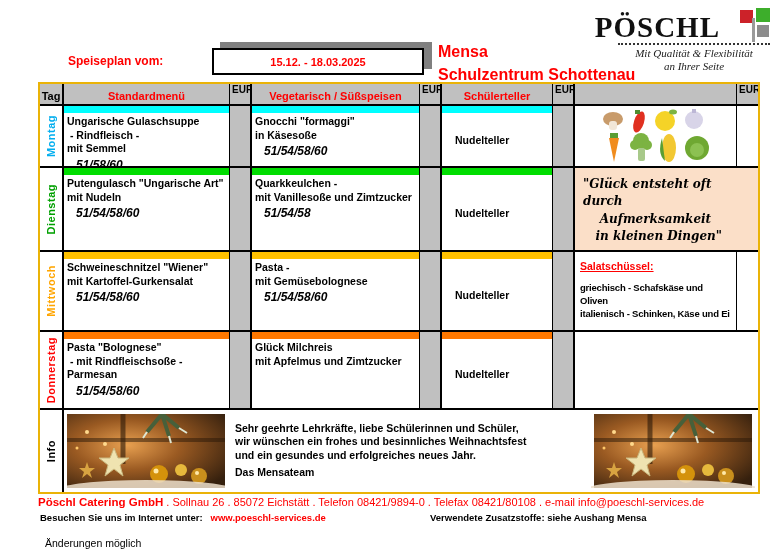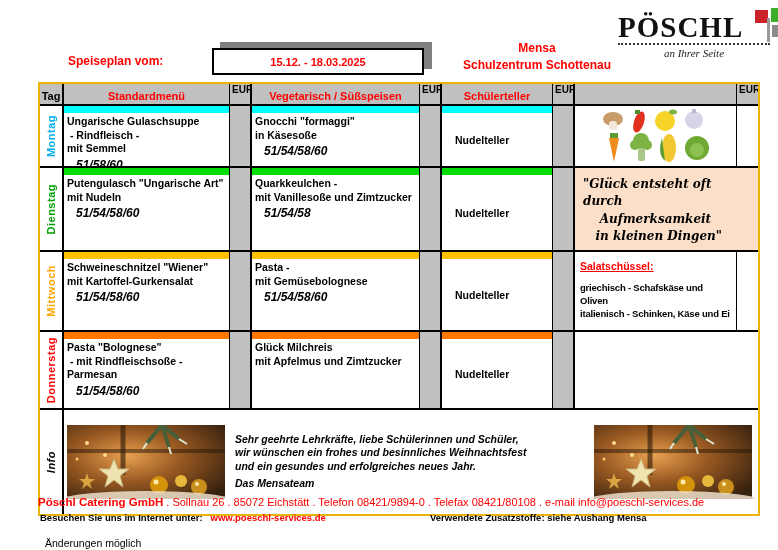--- a/index.html
+++ b/index.html
@@ -5,43 +5,43 @@
   html,body{margin:0;padding:0;}
   .page{position:relative;width:778px;height:550px;background:#fff;overflow:hidden;
         font-family:"Liberation Sans",sans-serif;color:#000;}
 
   
   .plan-label{position:absolute;left:68px;top:54px;font-size:12px;font-weight:bold;color:#FF0000;}
   .date-box{position:absolute;left:212px;top:48px;width:208px;height:23px;background:#fff;
             border:2px solid #000;box-shadow:8px -6px 0 #808080;
             display:flex;align-items:center;justify-content:center;}
   .date-box span{font-size:11px;font-weight:bold;color:#FF0000;}
-  .venue{position:absolute;left:438px;top:40px;width:198px;text-align:center;
-         font-size:12px;font-weight:bold;color:#FF0000;line-height:1.45;}
+  .venue{position:absolute;left:438px;top:40px;width:198px;
+         font-size:16px;font-weight:bold;color:#FF0000;line-height:1.45;}
   .logo{position:absolute;right:8px;top:8px;width:152px;text-align:center;}
-  .logo-top{display:flex;align-items:flex-end;justify-content:flex-start;gap:12px;}
+  .logo-top{display:flex;align-items:flex-end;justify-content:flex-end;gap:20px;}
   .logo-word{font-family:"Liberation Serif",serif;font-size:29px;font-weight:bold;
              letter-spacing:1px;line-height:1;color:#111;}
   .logo-sq{position:relative;width:30px;height:34px;flex:0 0 30px;}
   .sq{position:absolute;}
   .sq-red{left:0;top:2px;width:13px;height:13px;background:#CC2229;}
   .sq-green{left:16px;top:0;width:14px;height:14px;background:#3DAE2B;}
   .sq-bar{left:12px;top:10px;width:3px;height:24px;background:#9a9a9a;}
   .sq-gray{left:17px;top:17px;width:12px;height:12px;background:#8C8C8C;}
   .logo-dots{border-bottom:2px dotted #333;margin:1px 0 2px 0;}
   .logo-tag{font-family:"Liberation Serif",serif;font-style:italic;font-size:11px;line-height:1.2;color:#222;}
 
   
   .menu-table{position:absolute;left:38px;top:82px;width:722px;border:2px solid #eab308;
               box-sizing:border-box;background:#fff;}
   .t-row{display:grid;grid-template-columns:24px 166px 22px 168px 22px 111px 22px 162px 1fr;
          border-bottom:2px solid #000;box-sizing:border-box;}
   .t-row:last-child{border-bottom:none;}
   .r-head{height:22px;background:#C0C0C0;}
-  .r-mon{height:62px;} .r-die{height:84px;} .r-mit{height:80px;} .r-don{height:78px;} .r-info{height:104px;font-style:italic;}
+  .r-mon{height:62px;} .r-die{height:84px;} .r-mit{height:80px;} .r-don{height:78px;} .r-info{height:82px;}
   .cell{border-right:1px solid #000;box-sizing:border-box;display:flex;flex-direction:column;overflow:hidden;}
   .cell:last-child{border-right:none;}
   .b2{border-right-width:2px;}
   .h-tag{align-items:center;justify-content:flex-end;font-size:11px;font-weight:bold;padding-bottom:2px;}
   .h-col{align-items:center;justify-content:flex-end;font-size:11px;font-weight:bold;
          color:#FF0000;padding-bottom:2px;}
   .h-eur{font-size:10px;font-weight:bold;padding:0 0 0 2px;}
   .day-cell{align-items:center;justify-content:center;}
   .day-label{writing-mode:vertical-rl;transform:rotate(180deg);font-size:11px;font-weight:bold;letter-spacing:.5px;}
   .bar{flex:0 0 7px;height:7px;}
@@ -94,20 +94,21 @@
       <span class="logo-word">PÖSCHL</span>
       <span class="logo-sq">
         <span class="sq sq-red"></span>
           <span class="sq sq-green"></span>
         <span class="sq sq-bar"></span>
           <span class="sq sq-gray"></span>
       </span>
     </div>
     <div class="logo-dots"></div>
     <div class="logo-tag">
+      <div>Mit Qualität &amp; Flexibilität</div>
       <div>an Ihrer Seite</div>
     </div>
   </div>
 
   <div class="menu-table">
 
     <div class="t-row r-head">
       <div class="cell b2 h-tag">Tag</div>
       <div class="cell h-col">Standardmenü</div>
       <div class="cell h-eur b2">EUR</div>

